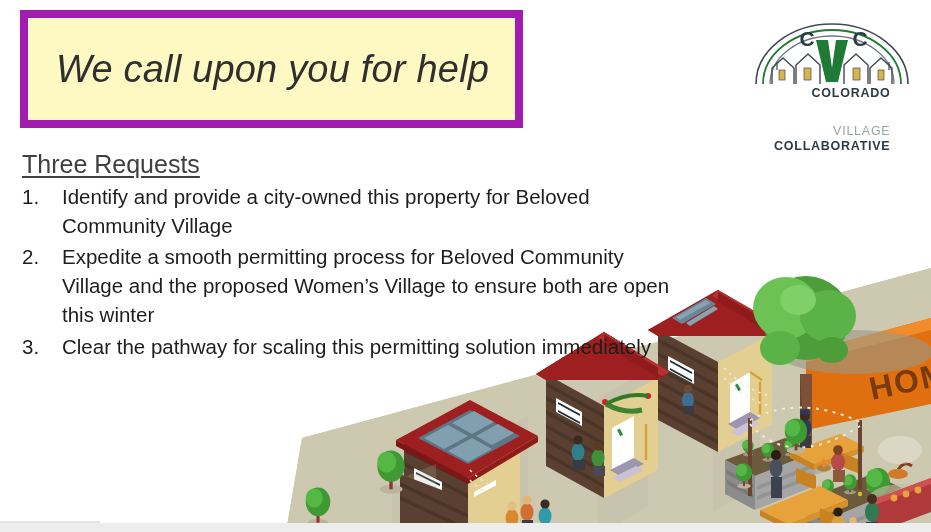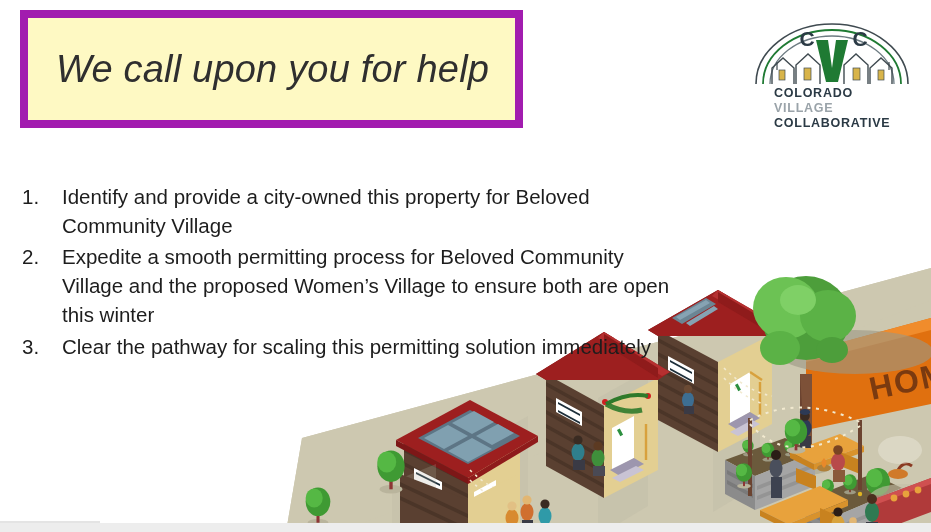--- a/index.html
+++ b/index.html
@@ -58,32 +58,34 @@
     left: 8px;
     top: 0;
     width: 164px;
     height: 70px;
   }
   .logo-words {
     position: absolute;
     left: 32px;
     top: 68px;
     line-height: 1.18;
+    text-align: right;
   }
   .logo-line {
     font-size: 12.5px;
     letter-spacing: 0.75px;
   }
   .logo-line.bold {
     font-weight: 700;
     color: #2b3a45;
   }
   .logo-line.light {
-    font-weight: 700;
+    font-weight: 400;
     color: #9aa3a9;
+    margin-top: 23px;
   }
 
   
   .heading {
     position: absolute;
     left: 22px;
     top: 150px;
     font-size: 25px;
     color: #3f3f3f;
     text-decoration: underline;
@@ -510,20 +512,21 @@
       <text x="57" y="28" font-family="Liberation Sans, sans-serif" font-size="21" font-weight="700" fill="#2b3a45" text-anchor="middle">C</text>
       <text x="110" y="28" font-family="Liberation Sans, sans-serif" font-size="21" font-weight="700" fill="#2b3a45" text-anchor="middle">C</text>
     </svg>
     <div class="logo-words">
       <div class="logo-line bold">COLORADO</div>
       <div class="logo-line light">VILLAGE</div>
       <div class="logo-line bold">COLLABORATIVE</div>
     </div>
   </div>
 
+  <div class="heading">Three Requests</div>
 
   <ol class="requests">
     <li class="request-item">
       <span class="request-num">1.</span>
       <span class="request-text">Identify and provide  a city-owned this property for Beloved Community Village</span>
     </li>
     <li class="request-item">
       <span class="request-num">2.</span>
       <span class="request-text">Expedite a smooth permitting process for Beloved Community Village and the proposed Women’s Village to ensure both are open this winter</span>
     </li>

